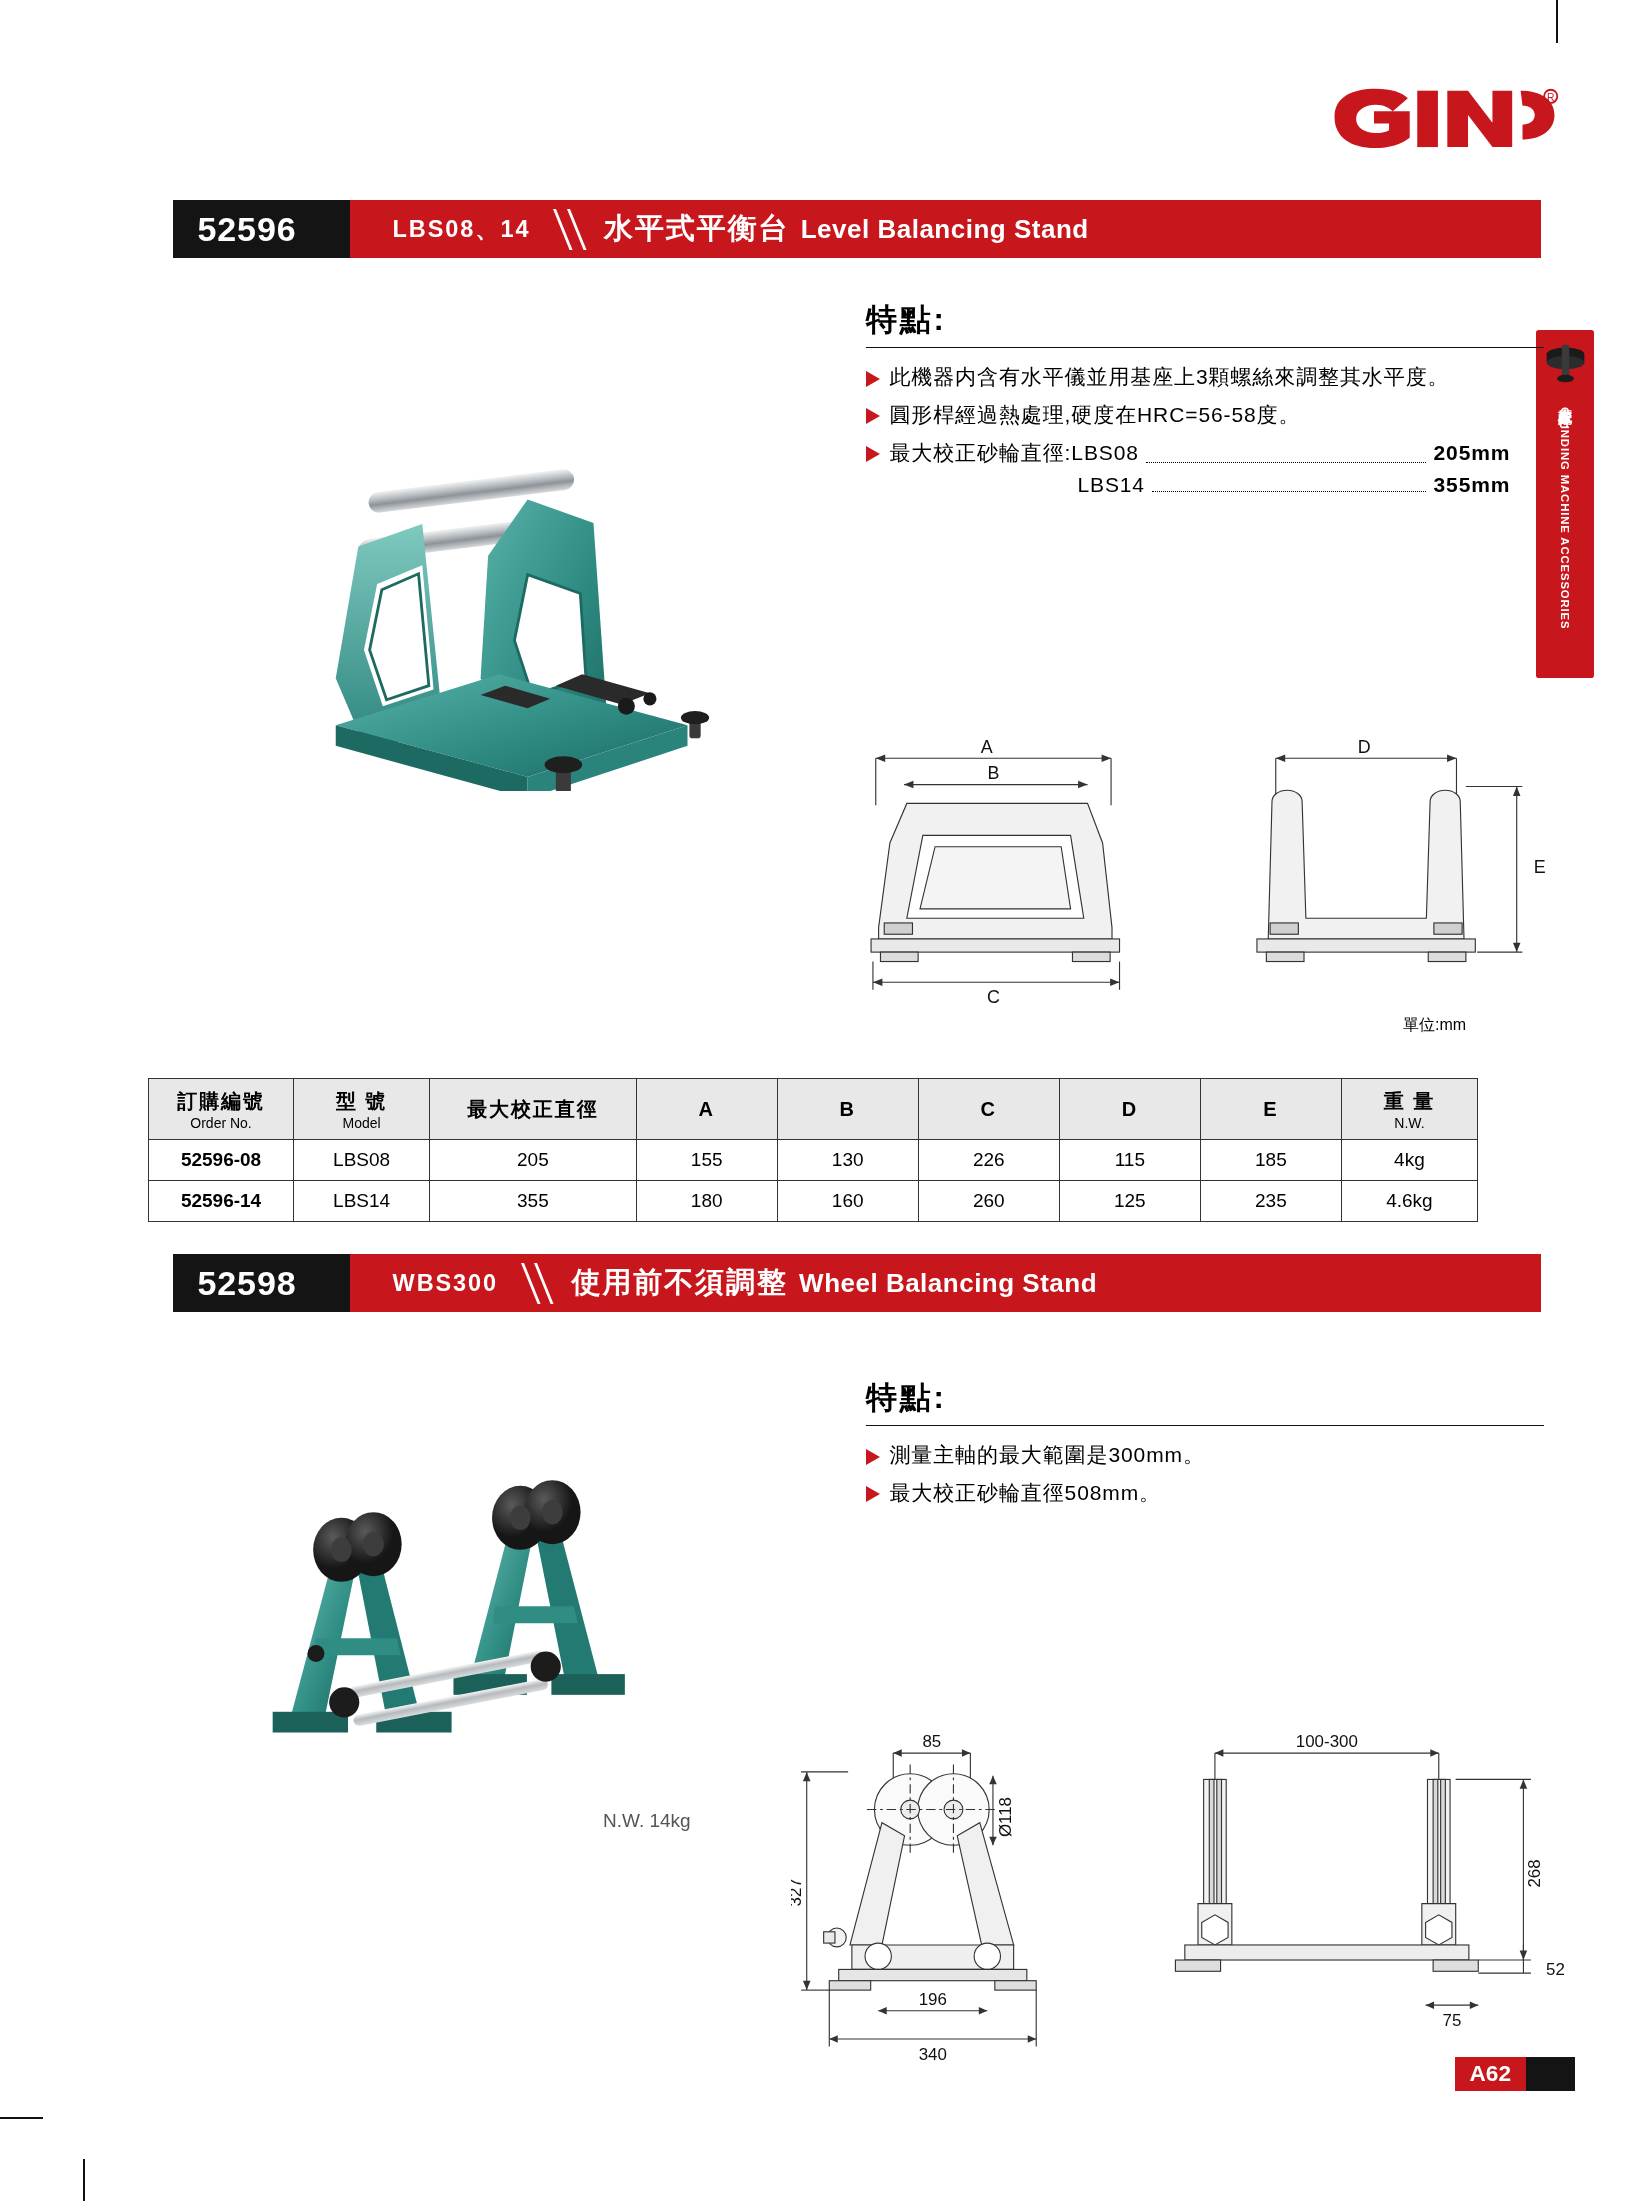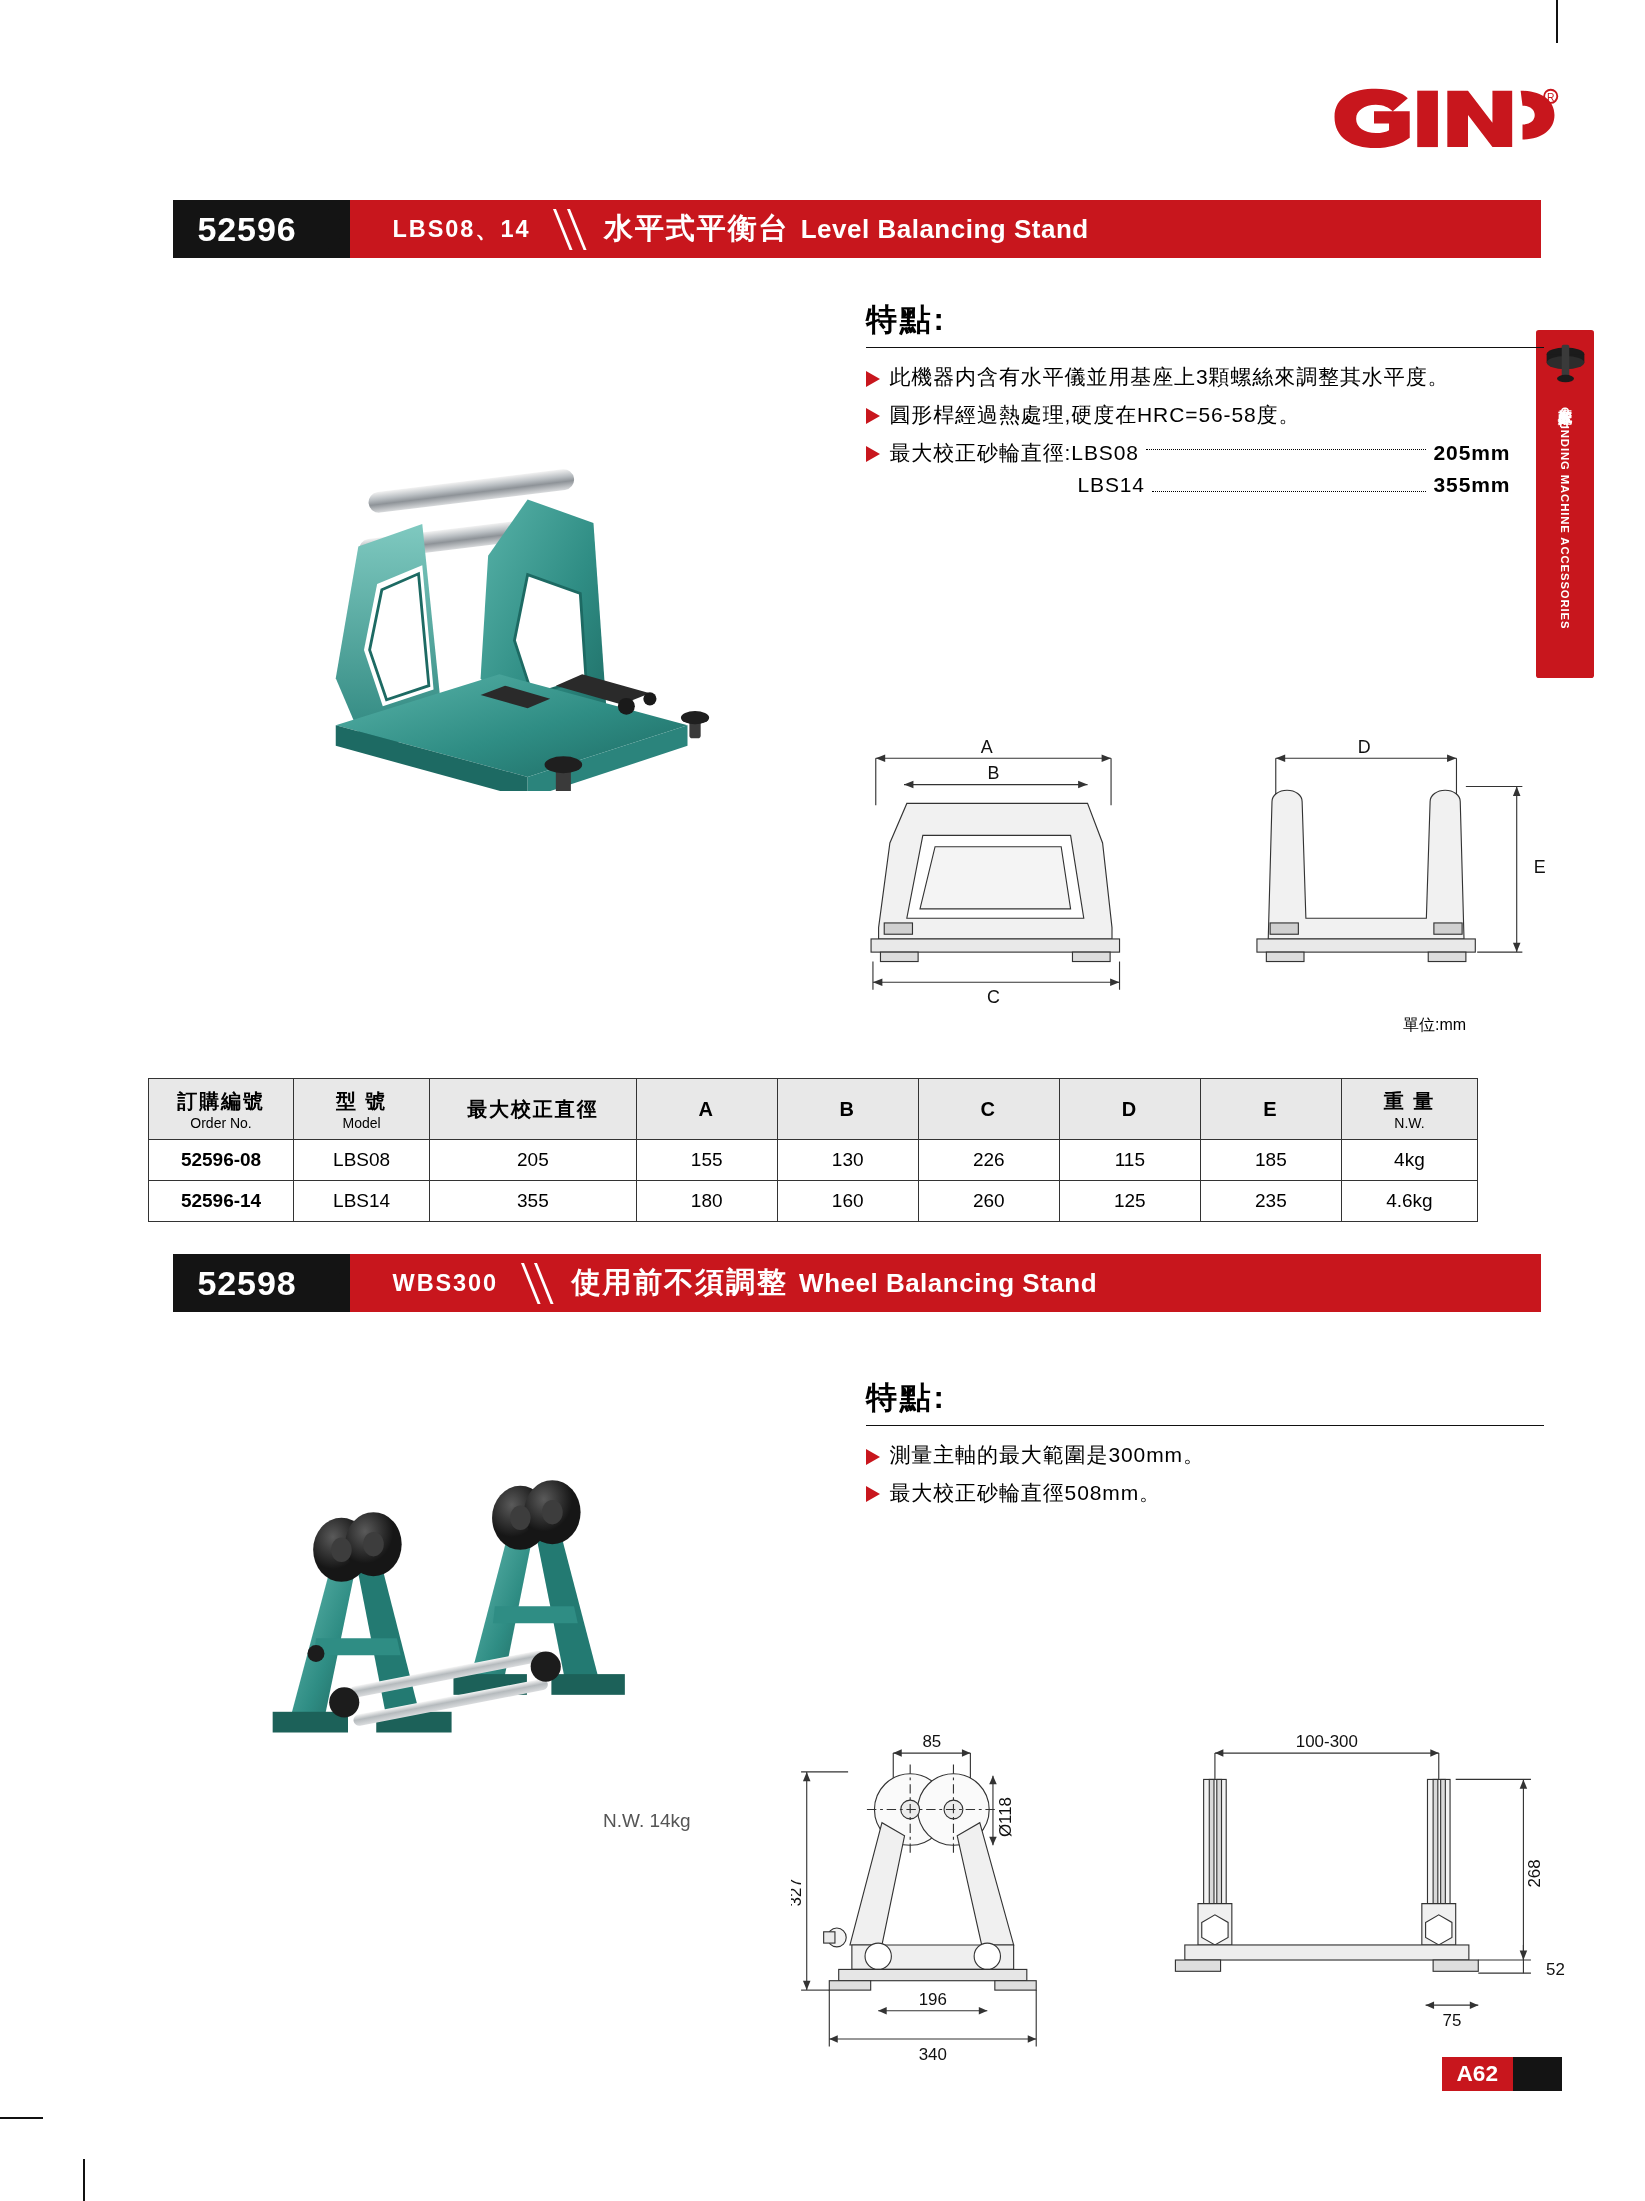--- a/index.html
+++ b/index.html
@@ -97,21 +97,21 @@
   }
   table.spec thead th{background:#e8e8e8;height:58px;font-weight:bold;}
   table.spec thead th .cn{display:block;font-size:20px;letter-spacing:1.9px;}
   table.spec thead th .en{display:block;font-size:14px;font-weight:normal;}
   table.spec tbody td{height:38px;}
   table.spec tbody td.ord{font-weight:bold;}
 
   .nw-label{position:absolute;font-size:19px;color:#555;}
 
   .pagenum{
-    position:absolute;right:83px;bottom:111px;display:flex;align-items:stretch;
+    position:absolute;right:70px;bottom:111px;display:flex;align-items:stretch;
   }
   .pagenum .num{background:#c8161d;color:#fff;font-size:22.6px;font-weight:bold;padding:3.8px 15px;}
   .pagenum .blk{background:#141414;width:49px;}
 </style>
 </head>
 <body>
 
 <div class="crop tr-v"></div>
 <div class="crop bl-h"></div>
 <div class="crop bl-v"></div>
@@ -160,21 +160,21 @@
     <div class="tri"></div>
     <div class="txt">此機器内含有水平儀並用基座上3顆螺絲來調整其水平度。</div>
   </div>
   <div class="feat-li">
     <div class="tri"></div>
     <div class="txt">圓形桿經過熱處理,硬度在HRC=56-58度。</div>
   </div>
   <div class="feat-li">
     <div class="tri"></div>
     <div class="txt" style="width:621px;">
-      <div style="display:flex;align-items:center;">
+      <div style="display:flex;align-items:flex-end;">
         <span>最大校正砂輪直徑:LBS08</span>
         <span class="dots" style="flex:1;border-bottom:1.9px dotted #000;margin:0 7.5px 5.6px 7.5px;"></span>
         <span class="mmval">205mm</span>
       </div>
       <div style="display:flex;align-items:baseline;margin-left:188px;">
         <span>LBS14</span>
         <span class="dots" style="flex:1;border-bottom:1.9px dotted #000;margin:0 7.5px 5.6px 7.5px;"></span>
         <span class="mmval">355mm</span>
       </div>
     </div>

